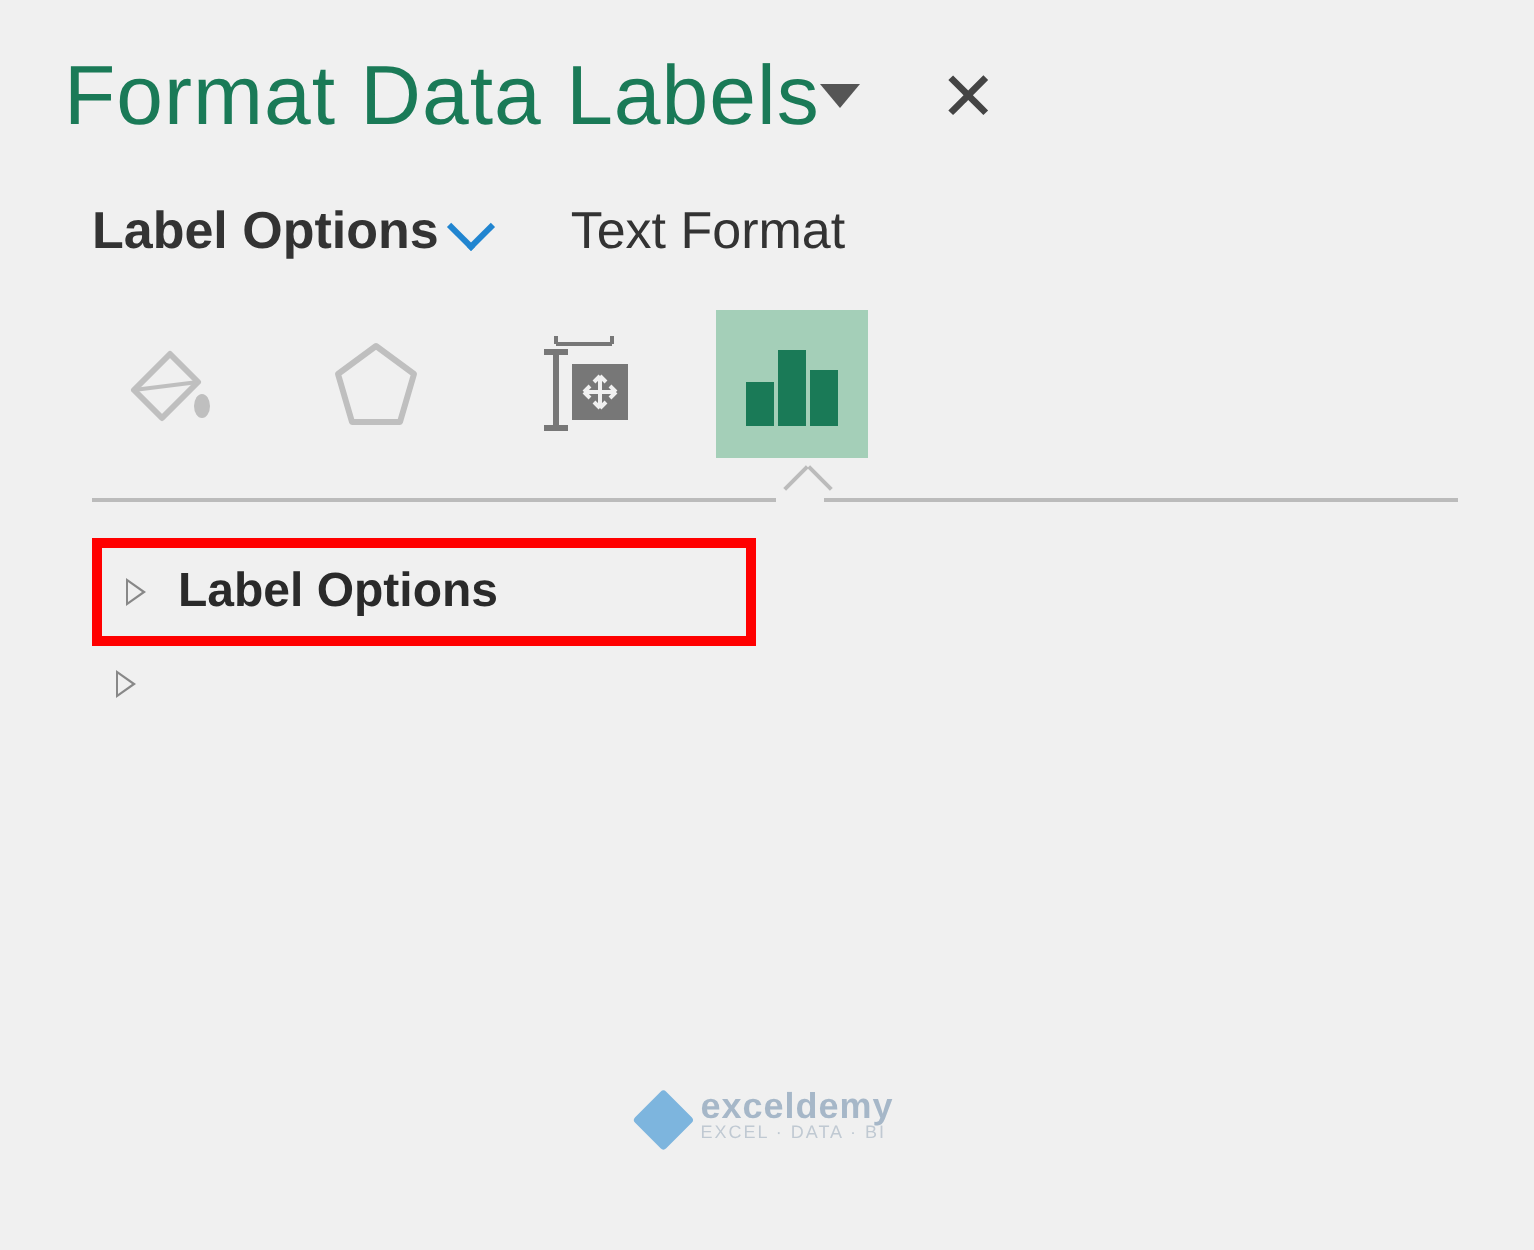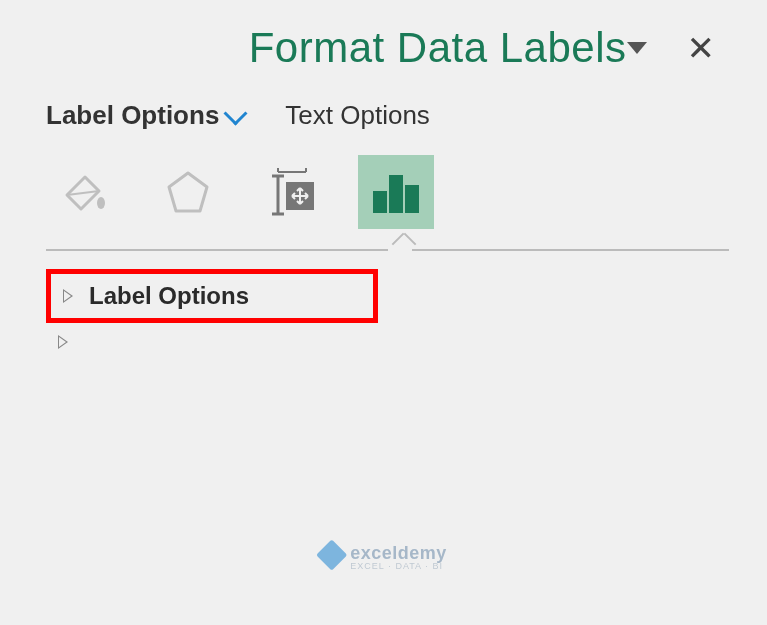--- a/index.html
+++ b/index.html
@@ -7,21 +7,21 @@
       font-family: "Segoe UI", sans-serif;
       background: #f0f0f0;
       width: 767px;
       height: 625px;
       position: relative;
       padding: 24px 32px;
     }
     .panel-header {
       display: flex;
       align-items: center;
-      justify-content: flex-end;
+      justify-content: flex-start;
       margin-bottom: 28px;
     }
     .panel-title {
       color: #1a7a57;
       font-size: 42px;
       font-weight: 400;
       letter-spacing: 0.5px;
     }
     .header-controls {
       display: flex;
@@ -162,21 +162,21 @@
       font-size: 24px;
       font-weight: 700;
       color: #2a2a2a;
     }
     .watermark {
       position: absolute;
       bottom: 54px;
       left: 50%;
       transform: translateX(-50%);
       display: flex;
-      align-items: flex-start;
+      align-items: flex-end;
       gap: 8px;
       opacity: 0.55;
     }
     .wm-logo {
       width: 22px; height: 22px;
       background: #2185d0;
       transform: rotate(45deg);
       border-radius: 2px;
     }
     .wm-text { display:flex; flex-direction: column; line-height: 1;}
@@ -193,21 +193,21 @@
     <div class="close-icon">✕</div>
   </div>
 </div>
 
 <div class="tabs-row">
   <div class="tab active">
     <span>Label Options</span>
     <span class="chevron-down"></span>
   </div>
   <div class="tab">
-    <span>Text Options</span>
+    <span>Text Format</span>
   </div>
 </div>
 
 <div class="icon-row">
   <div class="icon-tab" title="fill-line-icon">
     <svg width="50" height="50" viewBox="0 0 50 50">
       <path d="M8 28 L26 10 L40 24 L22 42 Z" fill="none" stroke="#bfbfbf" stroke-width="3" stroke-linejoin="round"></path>
       <path d="M8 28 L40 24" stroke="#bfbfbf" stroke-width="2"></path>
       <ellipse cx="42" cy="36" rx="4" ry="6" fill="#bfbfbf"></ellipse>
     </svg>

